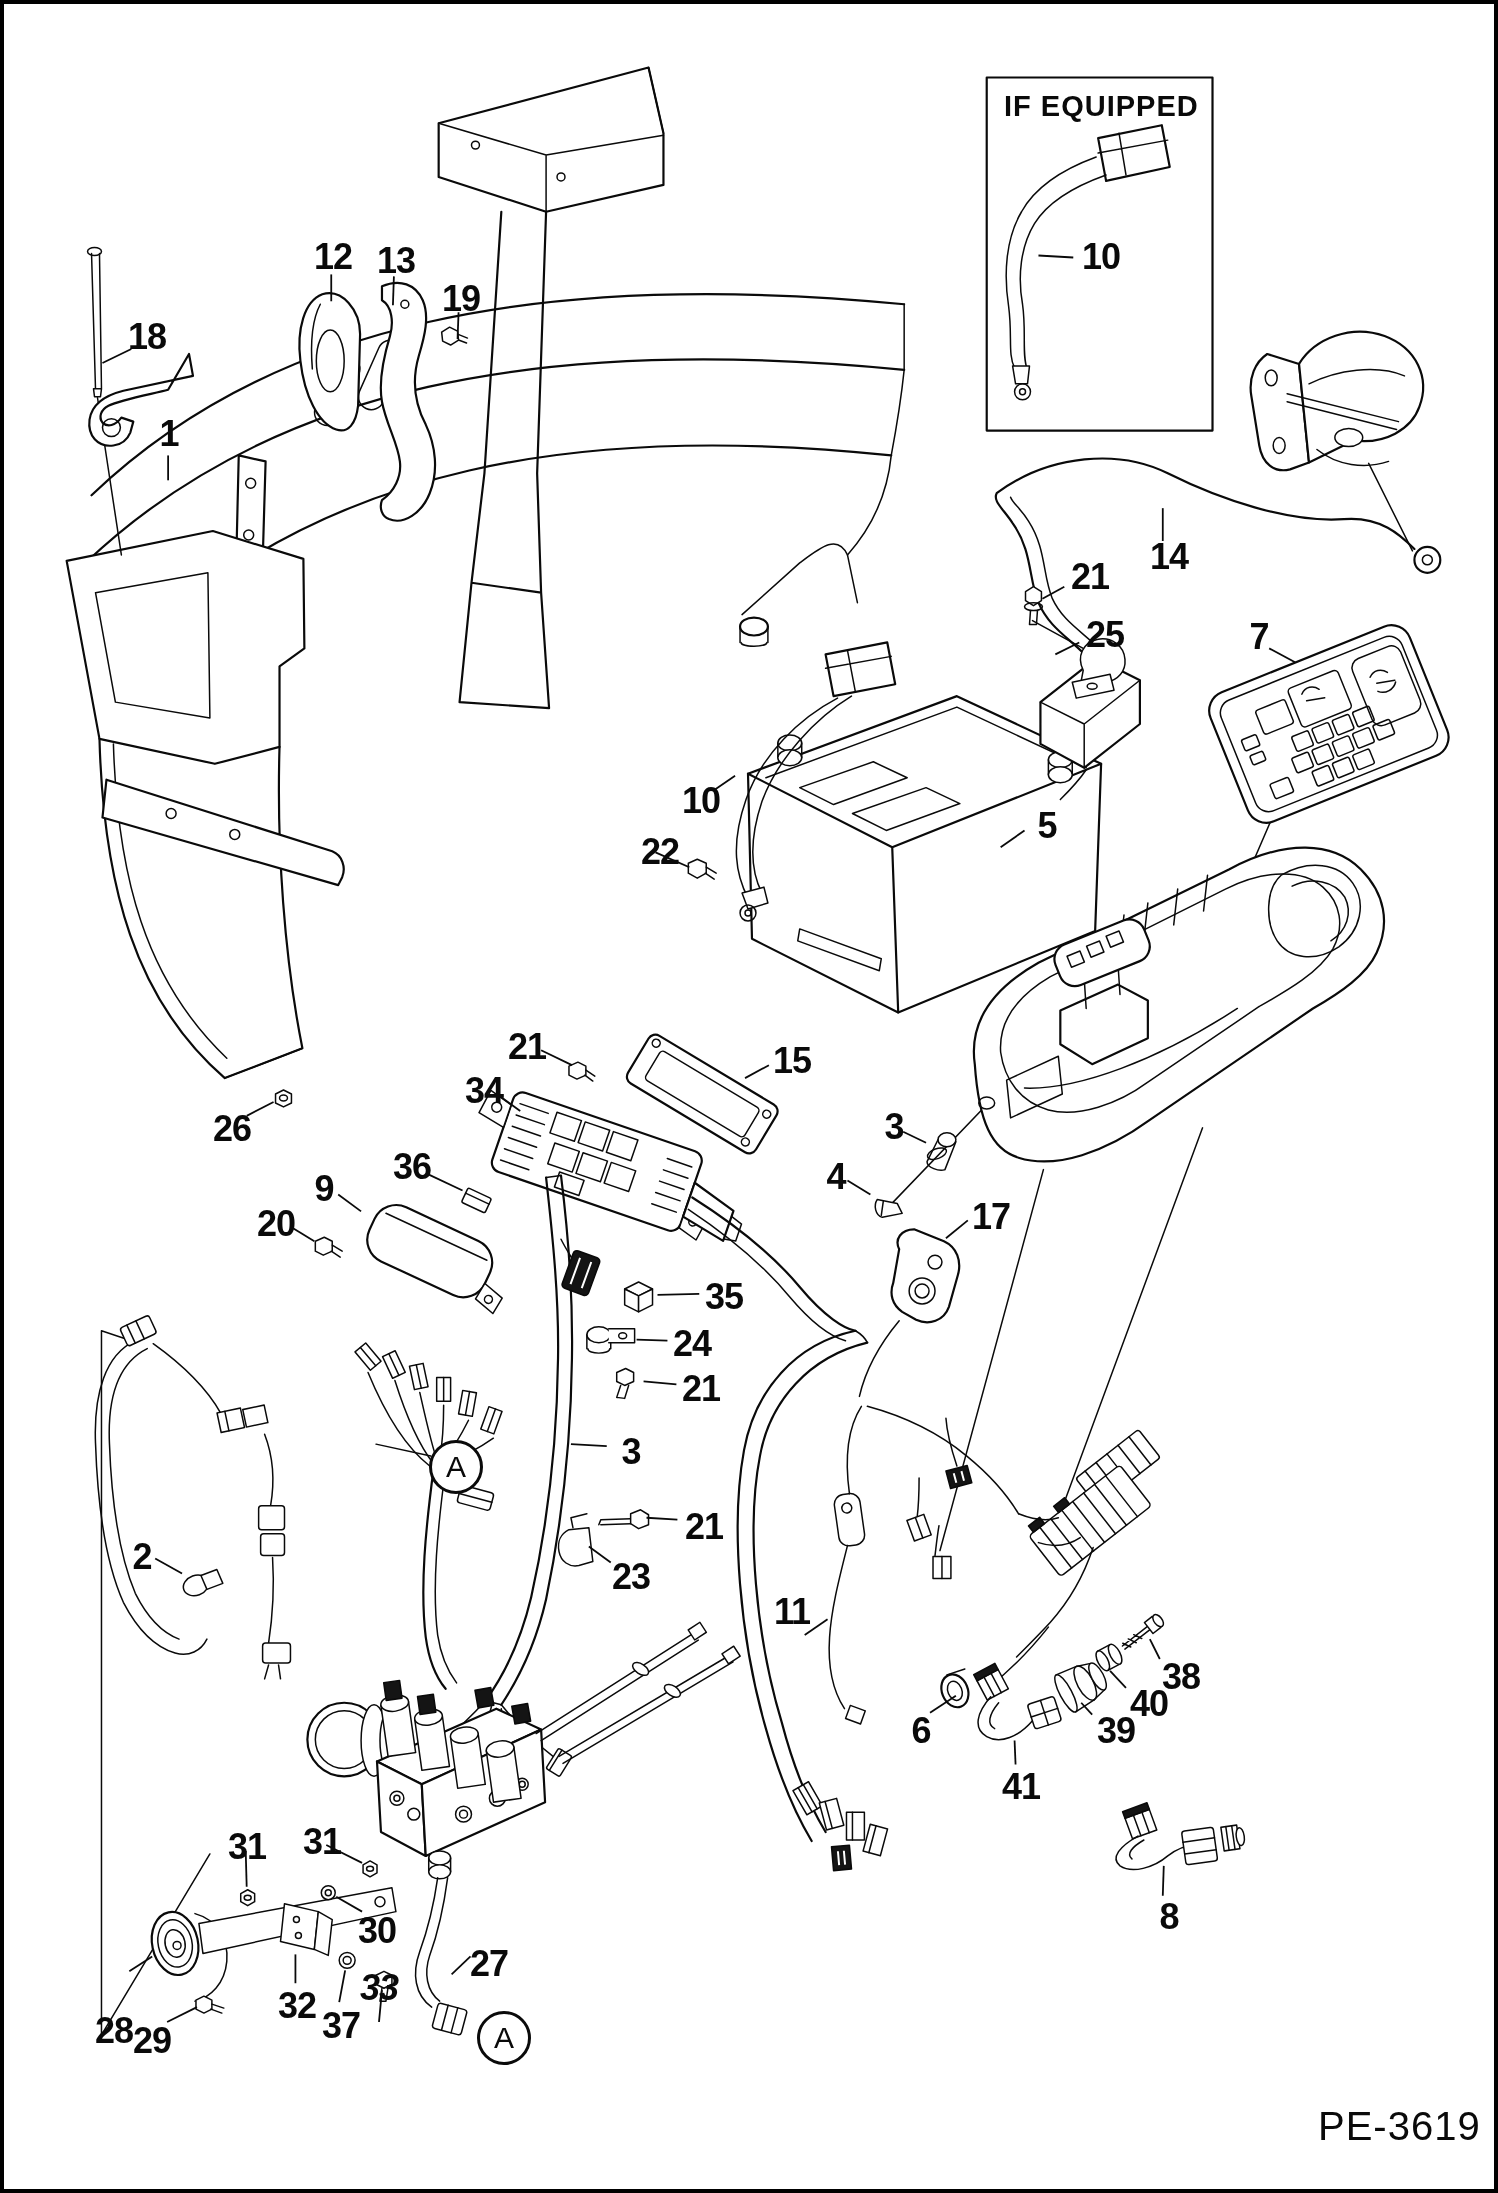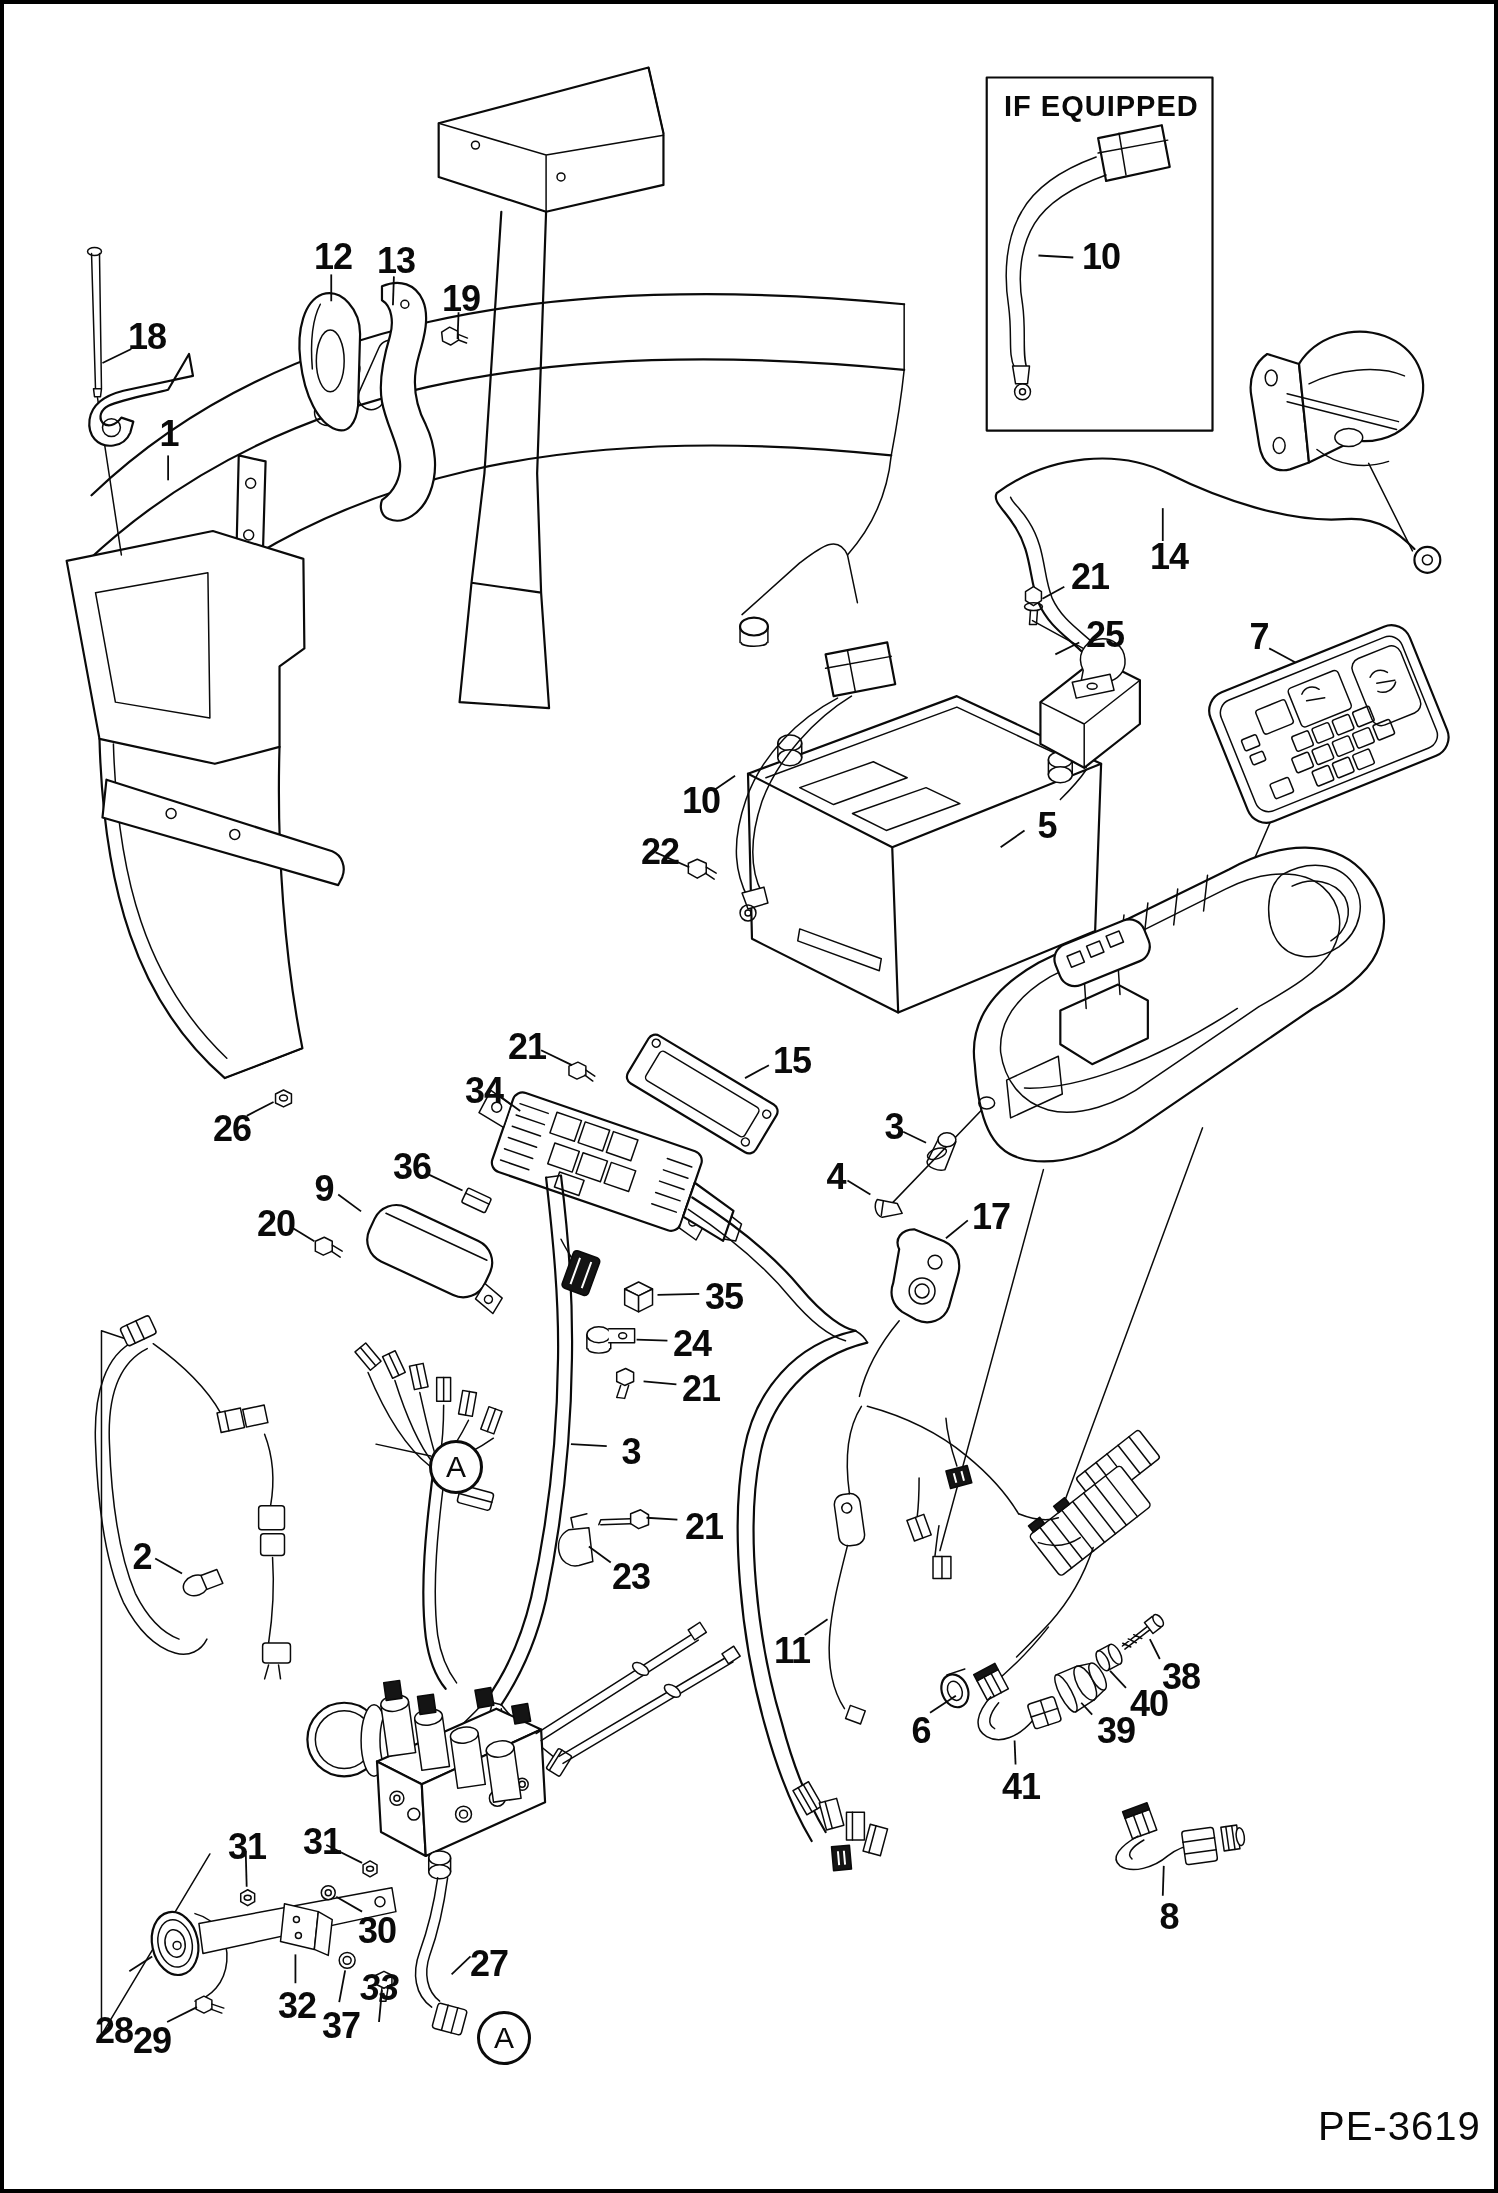--- a/index.html
+++ b/index.html
@@ -693,21 +693,21 @@
       <div class="callout" style="left: 890px; top: 1123px;">3</div>
       <div class="callout" style="left: 832px; top: 1173px;">4</div>
       <div class="callout" style="left: 987px; top: 1213px;">17</div>
       <div class="callout" style="left: 720px; top: 1293px;">35</div>
       <div class="callout" style="left: 688px; top: 1340px;">24</div>
       <div class="callout" style="left: 697px; top: 1385px;">21</div>
       <div class="callout" style="left: 627px; top: 1448px;">3</div>
       <div class="callout" style="left: 700px; top: 1523px;">21</div>
       <div class="callout" style="left: 627px; top: 1573px;">23</div>
       <div class="callout" style="left: 138px; top: 1553px;">2</div>
-      <div class="callout" style="left: 788px; top: 1647px; text-align: right;">11</div>
+      <div class="callout" style="left: 788px; top: 1608px; text-align: right;">11</div>
       <div class="callout" style="left: 917px; top: 1727px;">6</div>
       <div class="callout" style="left: 1017px; top: 1783px;">41</div>
       <div class="callout" style="left: 1112px; top: 1727px;">39</div>
       <div class="callout" style="left: 1145px; top: 1700px; text-align: center;">40</div>
       <div class="callout" style="left: 1177px; top: 1673px;">38</div>
       <div class="callout" style="left: 1165px; top: 1913px;">8</div>
       <div class="callout" style="left: 243px; top: 1843px;">31</div>
       <div class="callout" style="left: 318px; top: 1838px;">31</div>
       <div class="callout" style="left: 373px; top: 1927px;">30</div>
       <div class="callout" style="left: 110px; top: 1987px; margin-top: 40px;">28</div>

